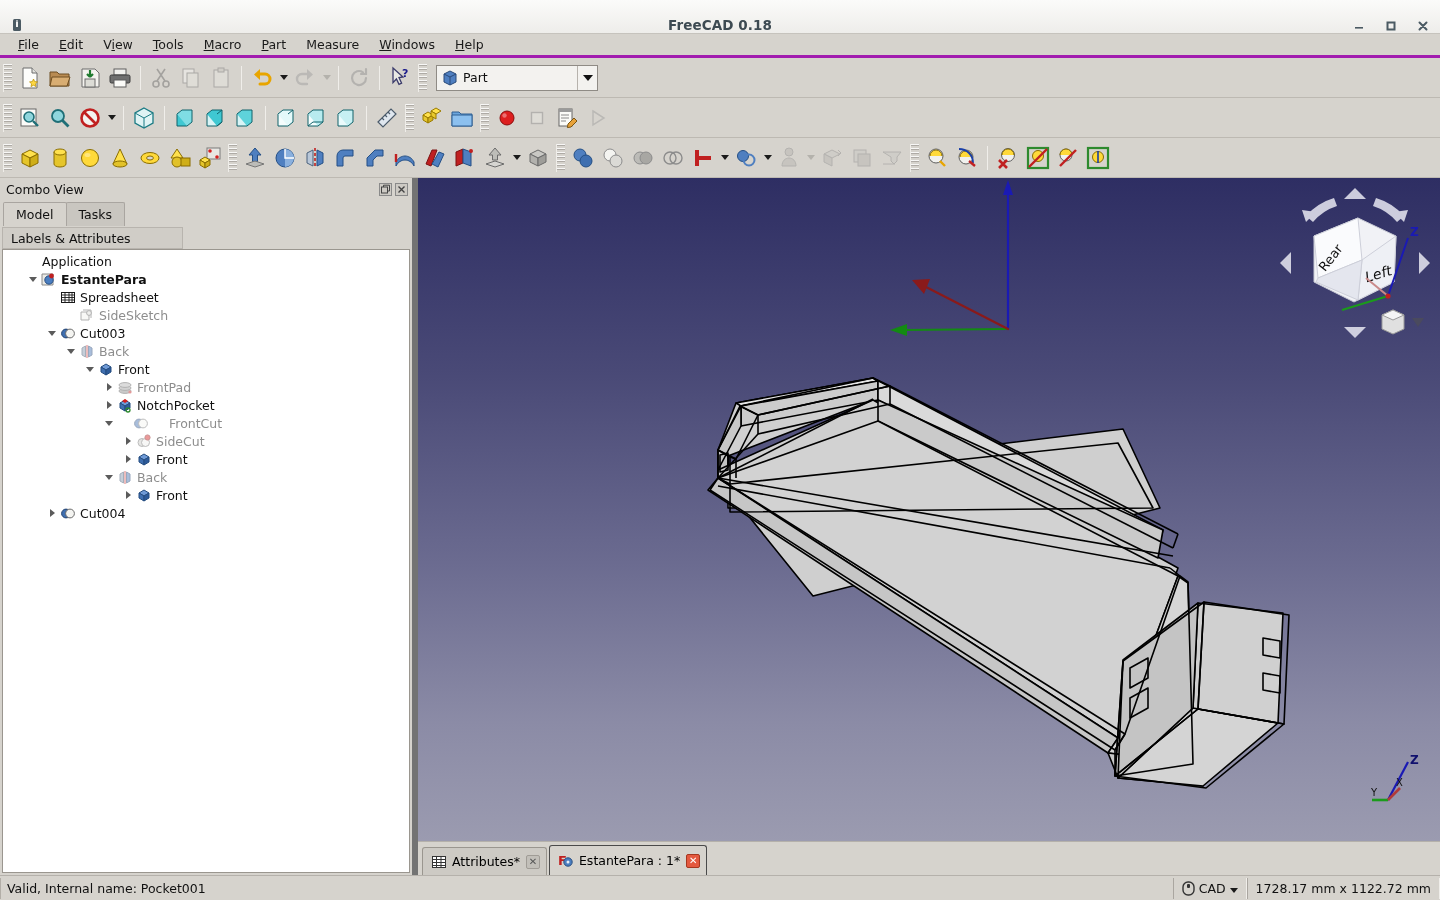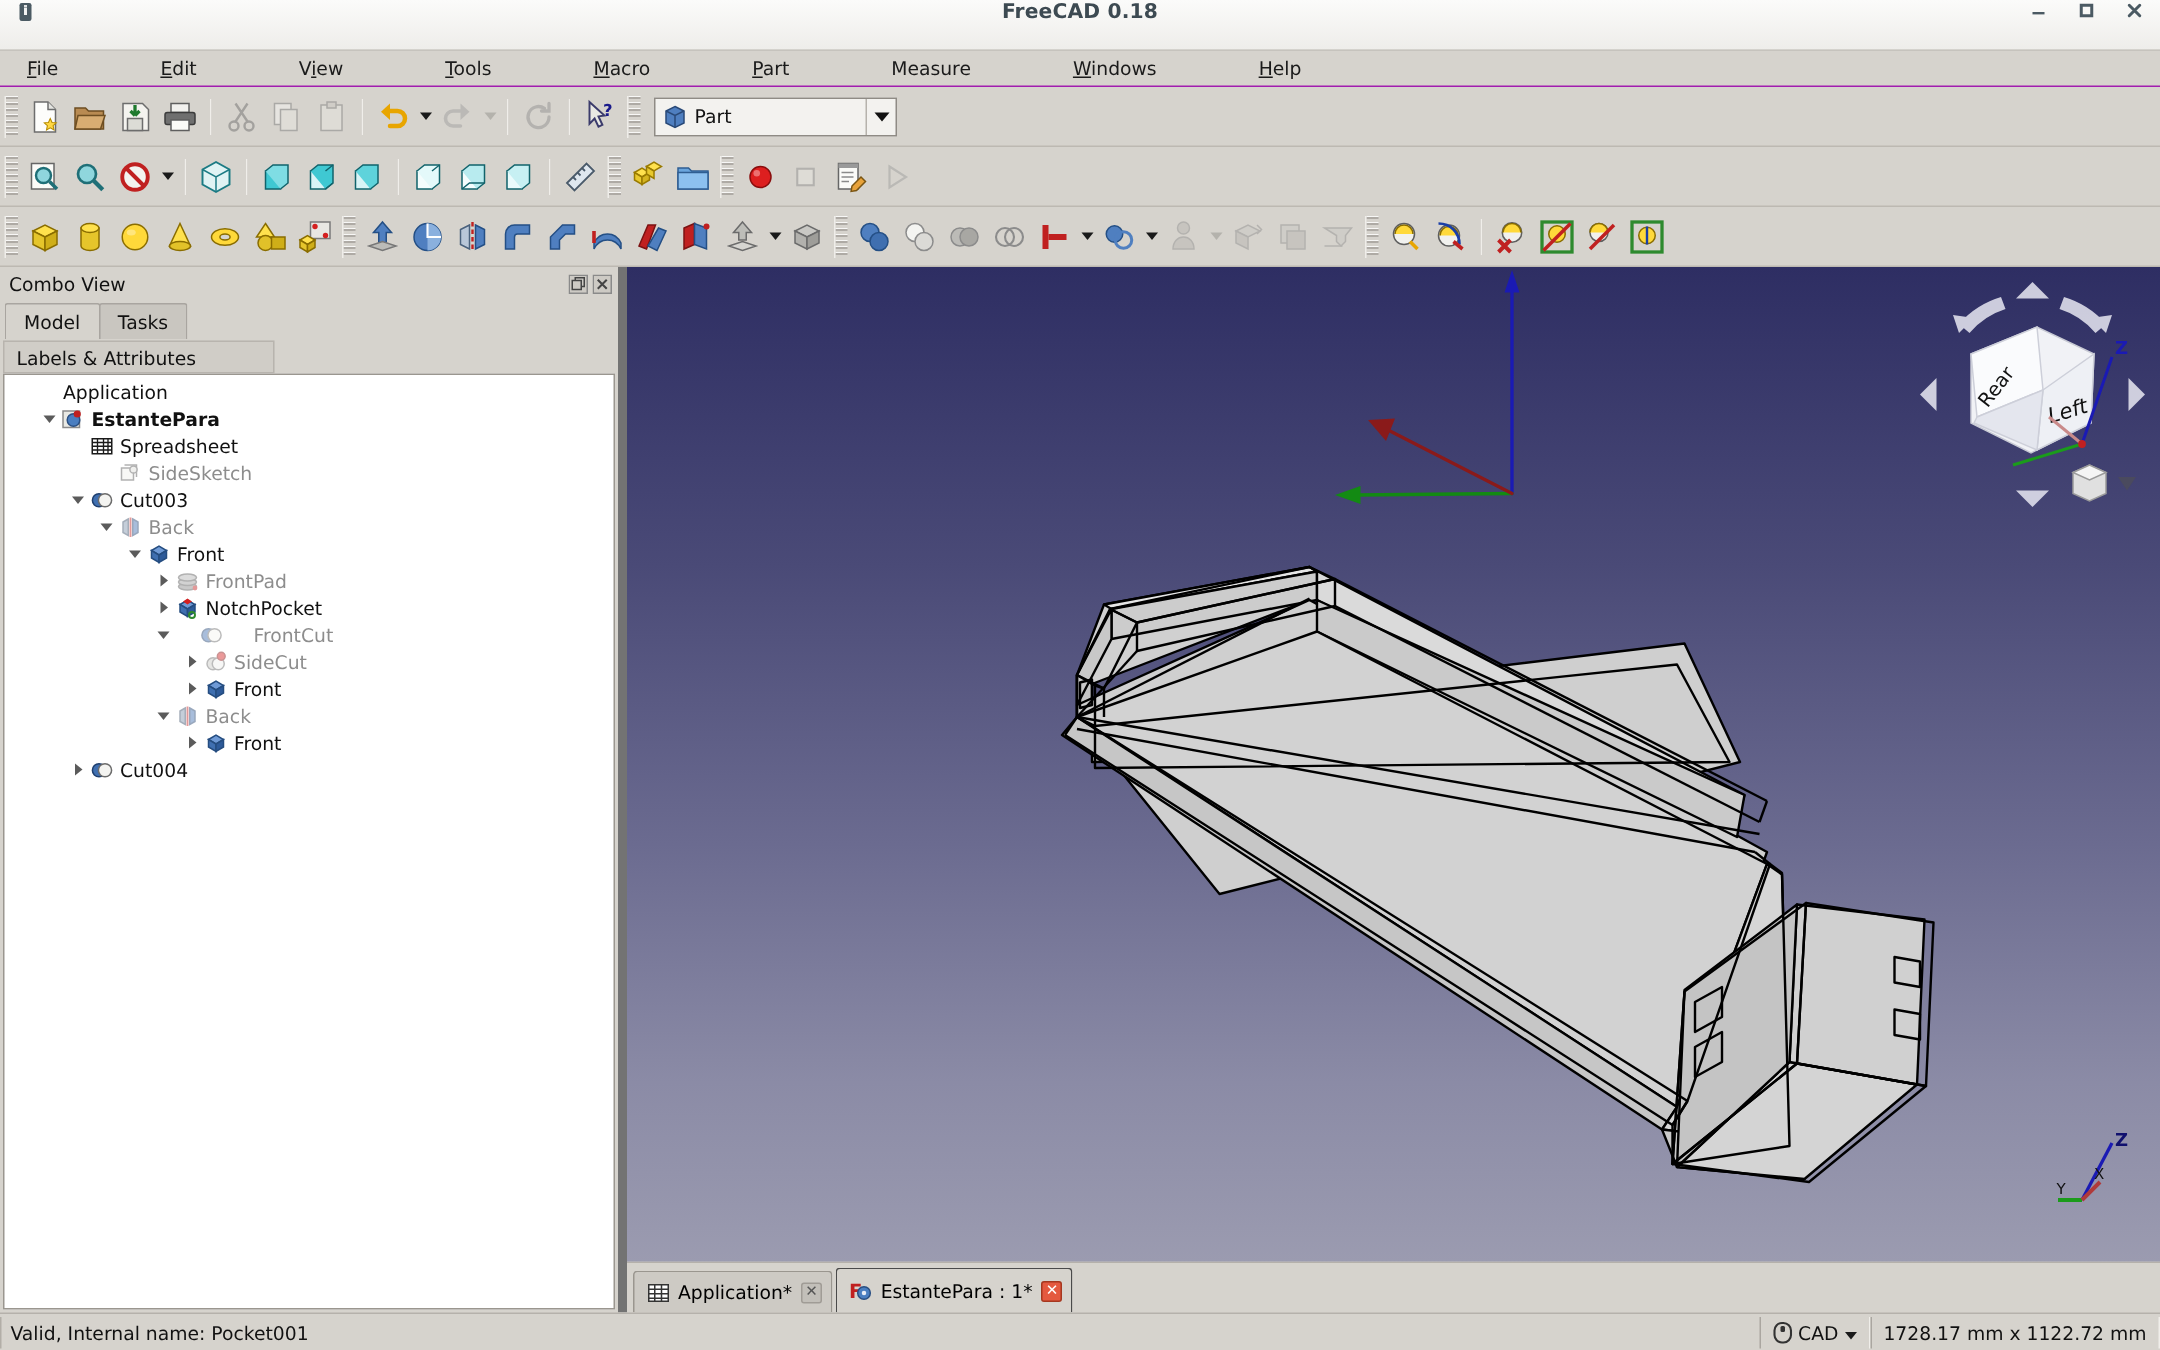--- a/index.html
+++ b/index.html
@@ -10,21 +10,21 @@
     overflow: hidden;
     background: #d6d3cd;
   }
   #app { width: 1440px; height: 900px; position: relative; display: flex; flex-direction: column; }
 
   
   .titlebar {
     height: 34px; flex: 0 0 34px;
     background: linear-gradient(#fbfbfa, #eeedea);
     border-bottom: 1px solid #c6c3bd;
-    display: flex; align-items: flex-start;
+    display: flex; align-items: flex-end;
     position: relative;
   }
   .title-appicon {
     width: 34px; display: flex; align-items: center; justify-content: center;
   }
   .title-appicon svg { display:block; }
   .titlebar .title-text {
     position: absolute; left: 0; right: 0; text-align: center;
     font-size: 13.5px; font-weight: bold; color: #3d4a52;
     letter-spacing: .1px;
@@ -32,22 +32,21 @@
   .win-btns { margin-left: auto; display: flex; align-items: center; padding-right: 10px; gap: 18px; z-index: 2; }
   .win-btn { width: 14px; height: 14px; display: flex; align-items: center; justify-content: center; color: #4b5a63; }
   .win-btn svg { display: block; }
 
   
   .menubar {
     height: 24px; flex: 0 0 24px;
     background: #d6d3cd;
     display: flex; align-items: center;
     padding-left: 8px;
-    border-bottom: 1px solid #a21caf;
-    gap: 48px;
+    border-bottom: 3px solid #a21caf;
   }
   .menu-item {
     padding: 3px 10px; font-size: 12.5px; color: #1a1a1a; cursor: default;
   }
   .menu-item u { text-decoration: underline; }
 
   
   .toolbar-row {
     flex: 0 0 40px; height: 40px;
     background: #d6d3cd;
@@ -1014,21 +1013,21 @@
       </div>
 
       <div class="doctabs">
         <div class="dtab">
           <span class="dicon">
             <svg width="14" height="14" viewBox="0 0 14 14">
                 <rect x="0.5" y="1.5" width="13" height="11" fill="#fff" stroke="#333"></rect>
                 <path d="M0.5 4.5h13M0.5 7.5h13M0.5 10.5h13M4.5 1.5v11M9 1.5v11" stroke="#333"></path>
               </svg>
           </span>
-          <span>Application*</span>
+          <span>Attributes*</span>
           <span class="close">✕</span>
         </div>
         <div class="dtab active">
           <span class="dicon">
             <svg width="15" height="15" viewBox="0 0 15 15">
                 <text x="0" y="12" font-family="DejaVu Sans" font-size="13" font-weight="bold" fill="#c02020">F</text>
                 <circle cx="10" cy="9" r="4.2" fill="#4a7ec0" stroke="#2a4f82"></circle>
                 <circle cx="10" cy="9" r="1.5" fill="#e8edf6"></circle>
               </svg>
           </span>

